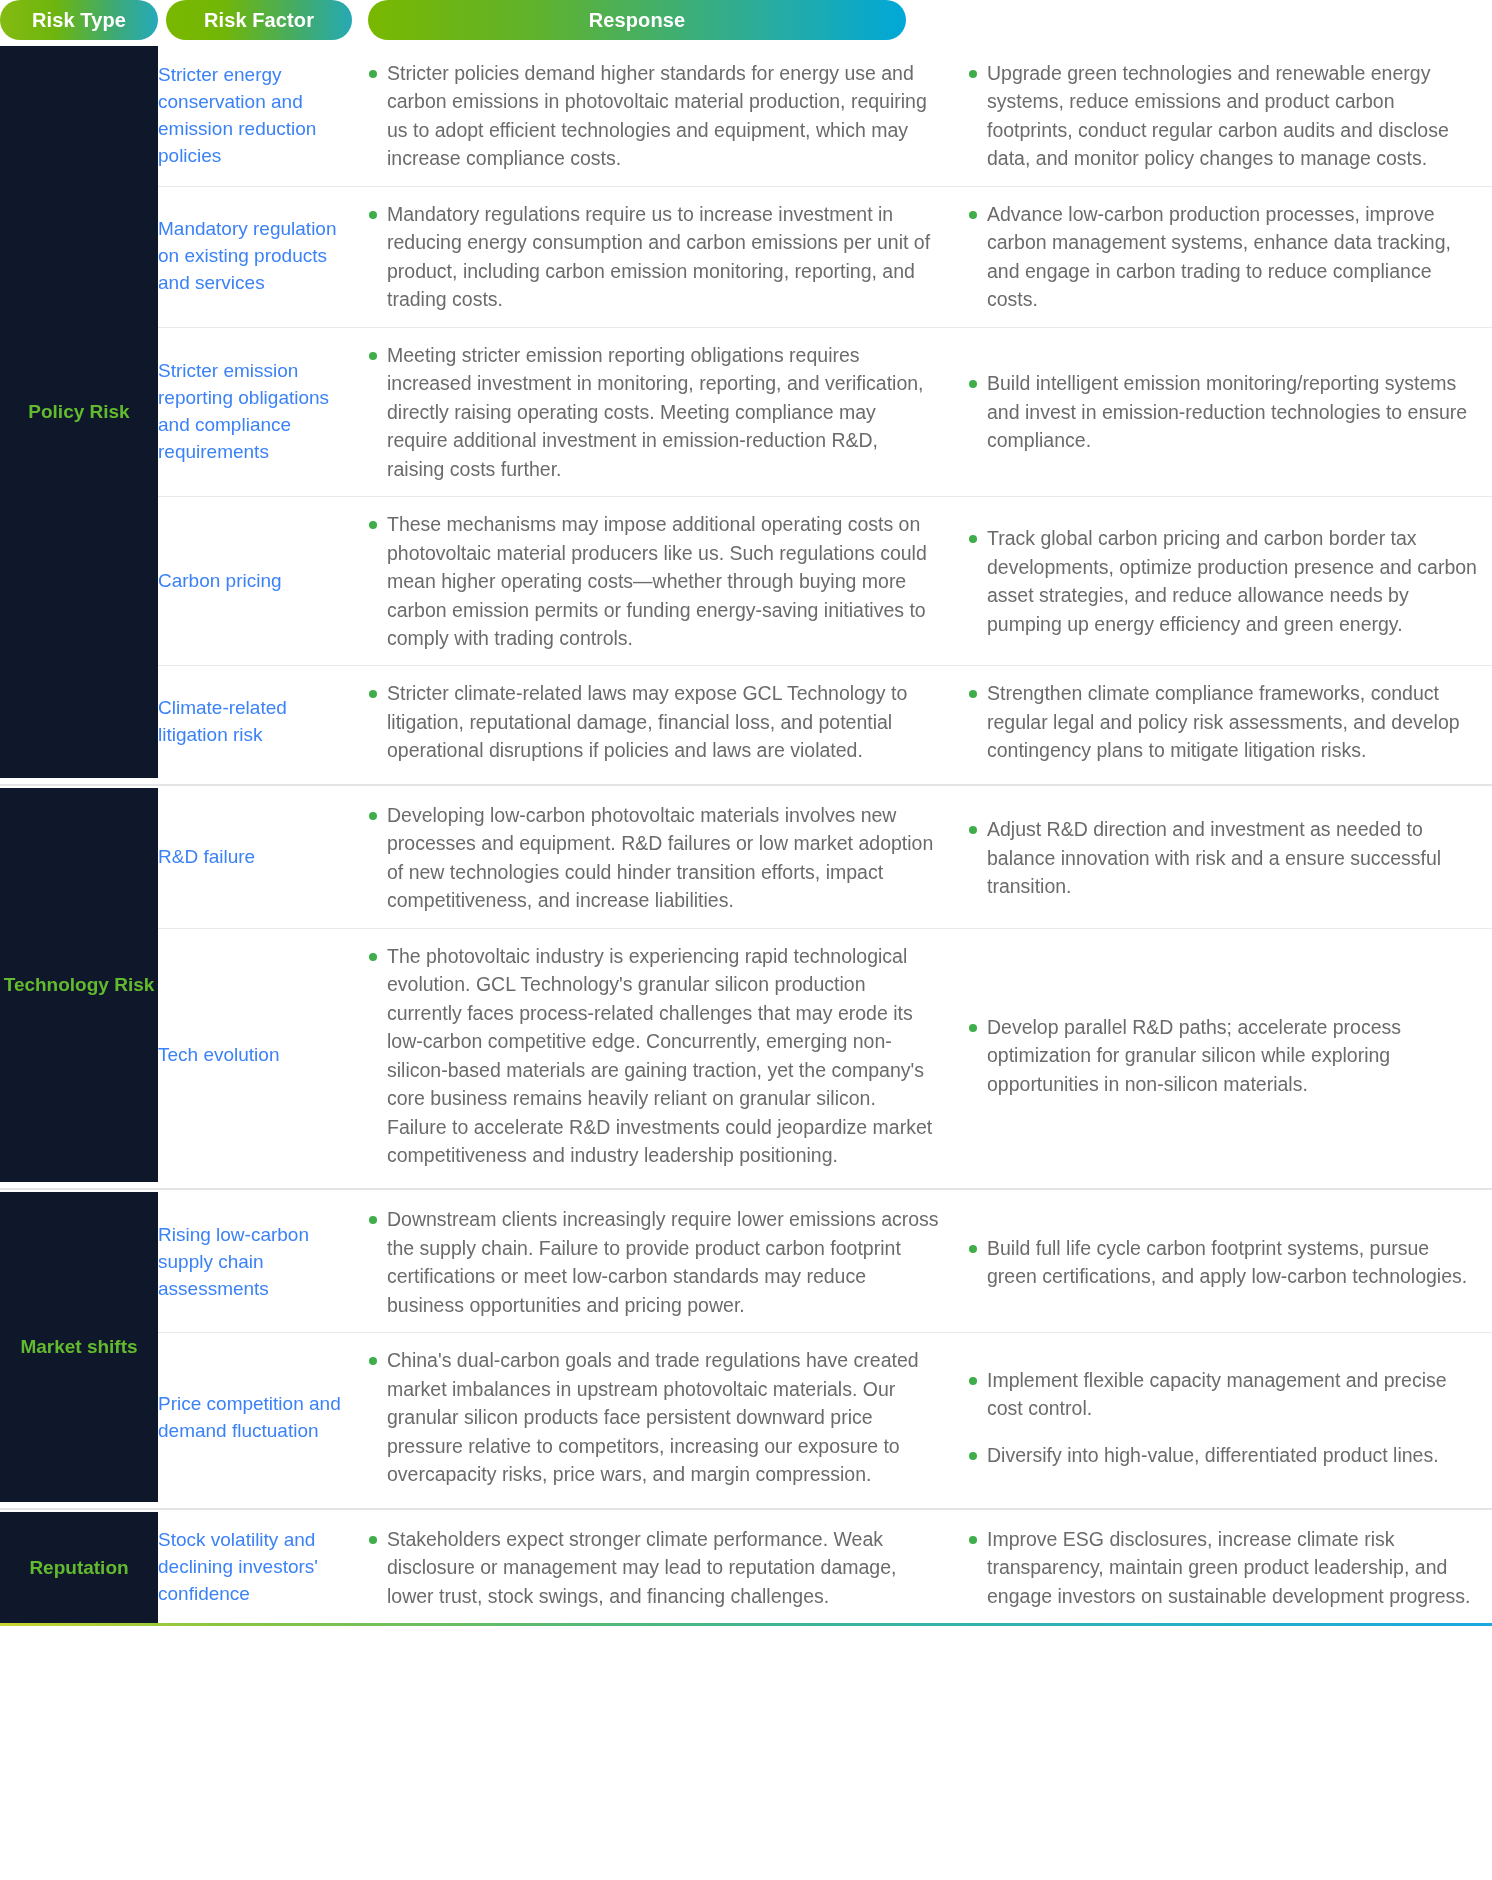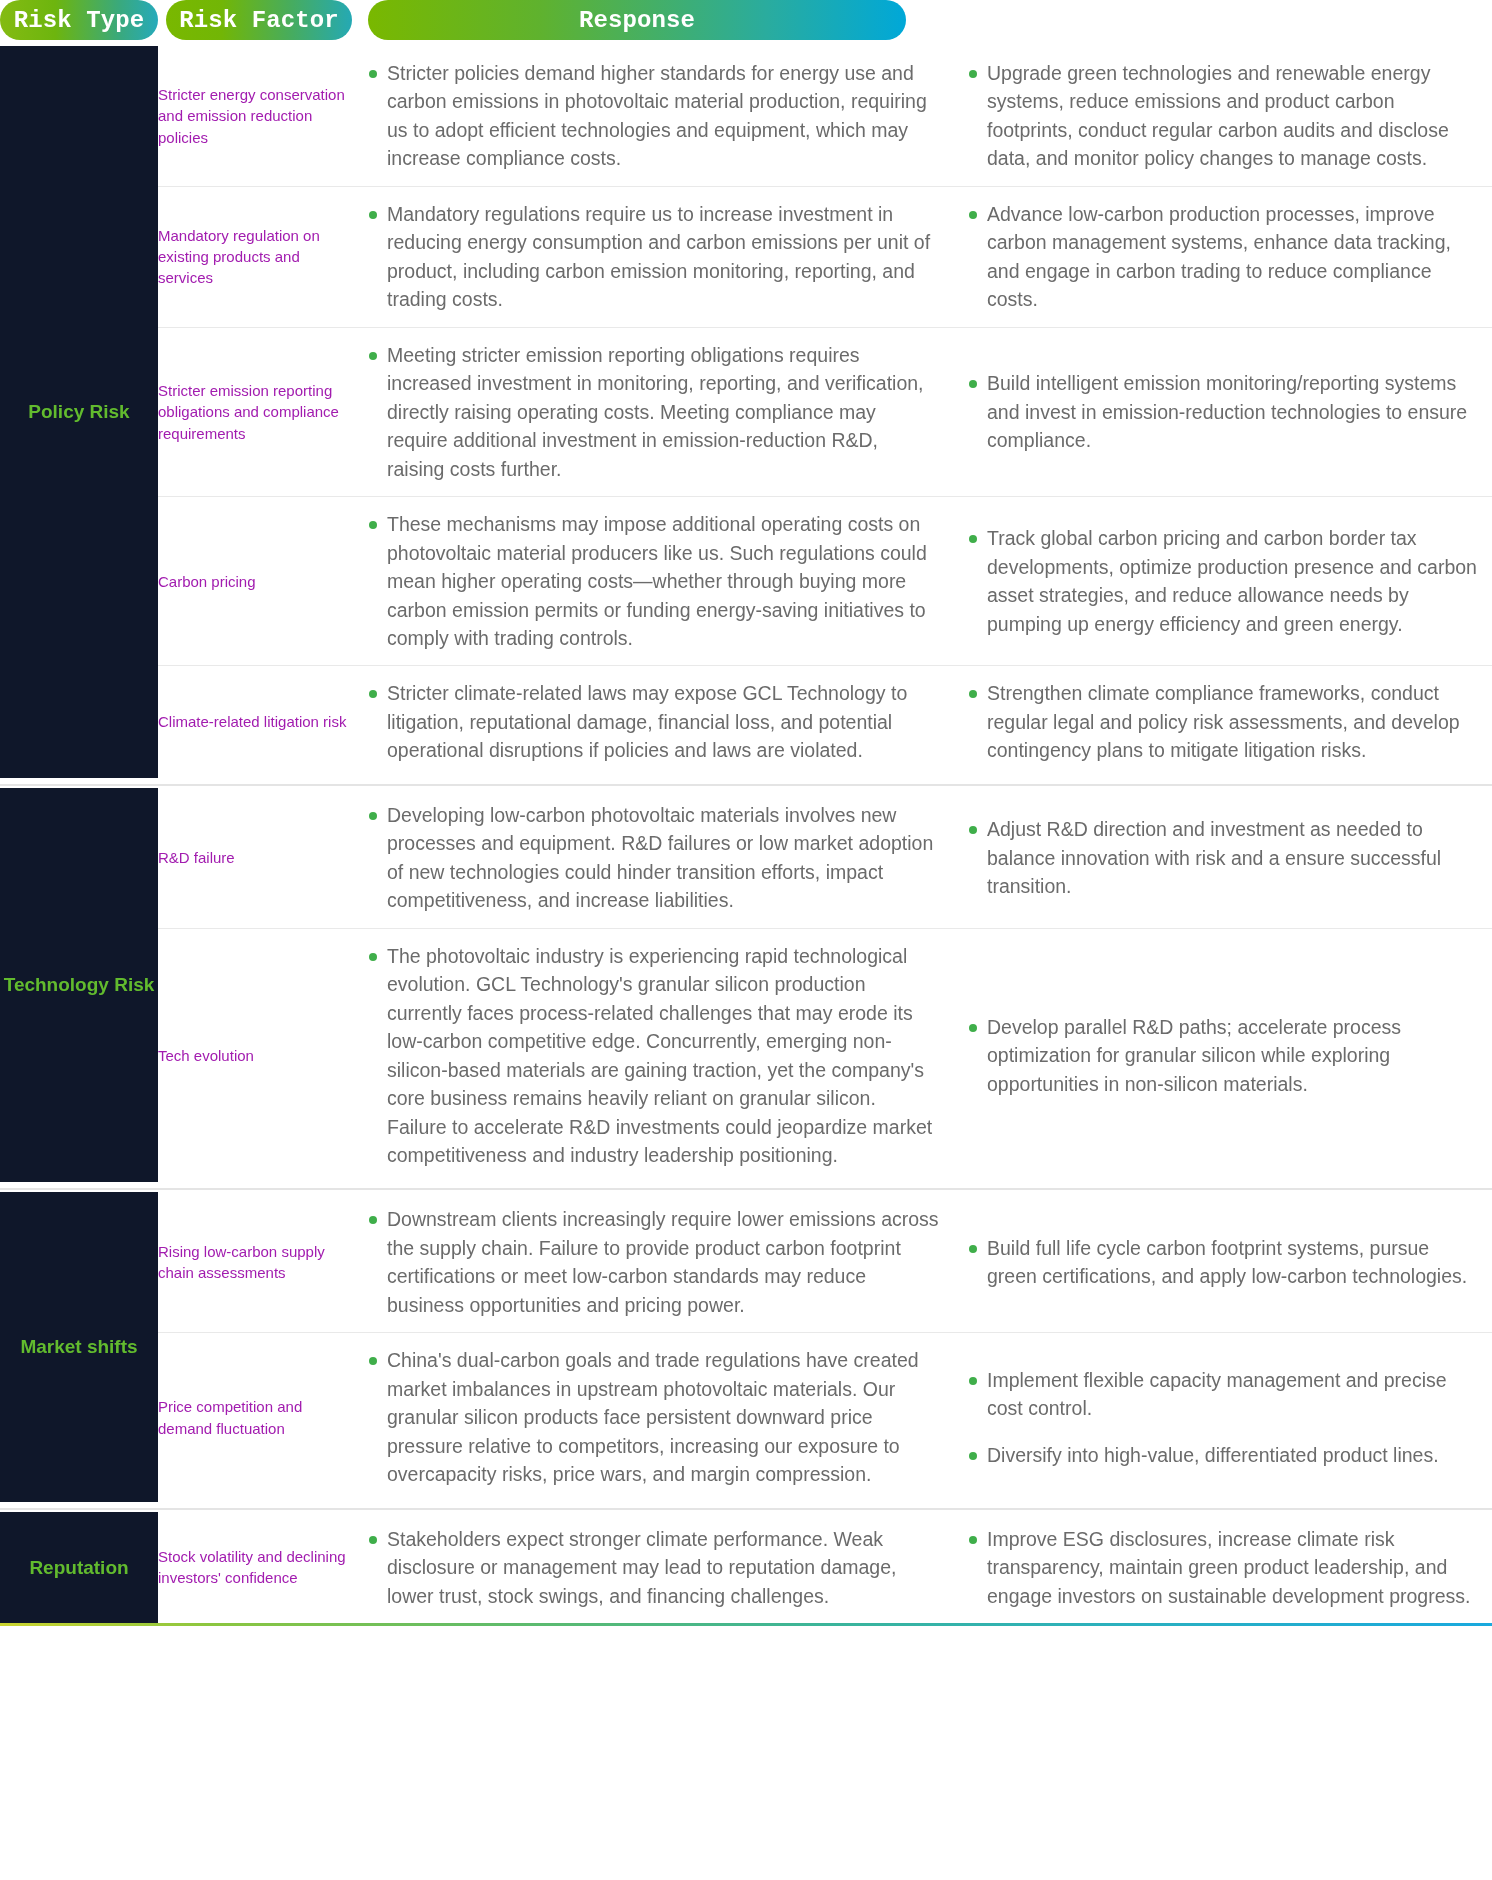--- a/index.html
+++ b/index.html
@@ -47,23 +47,23 @@
   }
   .pill.p1 { background: linear-gradient(90deg, #84bb12 0%, #6db50e 35%, #3aa97b 75%, #26aabb 100%); }
   .pill.p2 { background: linear-gradient(90deg, #79b800 0%, #72b606 30%, #46ac60 68%, #25a9b4 100%); }
   .pill.p3 { background: linear-gradient(90deg, #78b700 0%, #6fb500 28%, #3eaa76 72%, #2aa9ae 100%); }
   .pill.p4 { background: linear-gradient(90deg, #79b800 0%, #5fb22e 32%, #2aac9e 74%, #00a8d8 100%); }
   .hlabel {
     position: relative;
     z-index: 2;
     color: #ffffff;
     font-weight: bold;
-    font-size: 24px;
+    font-size: 20px;
     letter-spacing: .1px;
-    font-family: Liberation Mono, monospace;
+    font-family: Liberation Sans, sans-serif;
   }
   .hc1 { width: 158px; }
   .hc2 { width: 8px; }
   .hc3 { width: 186px; }
   .hc4 { width: 8px; }
   .hc5 { width: 586px; }
   .hc6 { width: 8px; }
   .hc7 { width: 538px; justify-content: center; }
 
   .gap { background: #ffffff; }
@@ -91,22 +91,22 @@
     color: #62bb2e;
     font-weight: bold;
     font-size: 19px;
     line-height: 1.35;
     padding: 4px 10px;
     font-family: "Liberation Sans", sans-serif;
   }
 
   .factorcell {
     padding: 14px 22px 14px 22px;
-    color: #a21caf;
-    font-size: 15px;
+    color: #3b82f6;
+    font-size: 19px;
     line-height: 1.42;
     vertical-align: middle;
     font-family: "Liberation Sans", sans-serif;
     font-stretch: condensed;
   }
 
   .bodycell {
     padding: 14px 18px 14px 10px;
     vertical-align: middle;
   }

